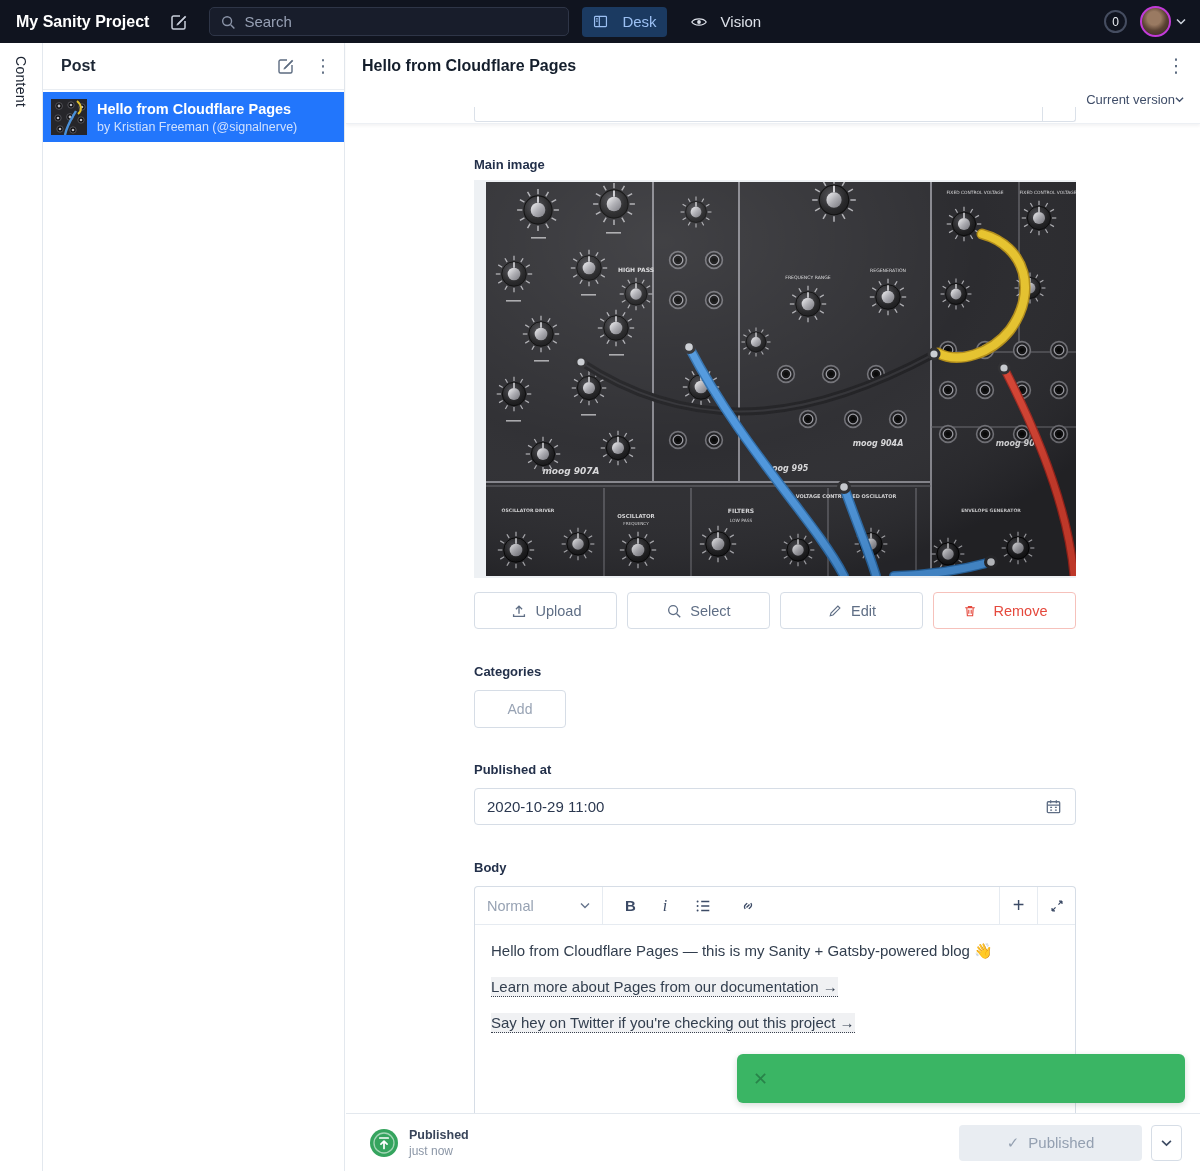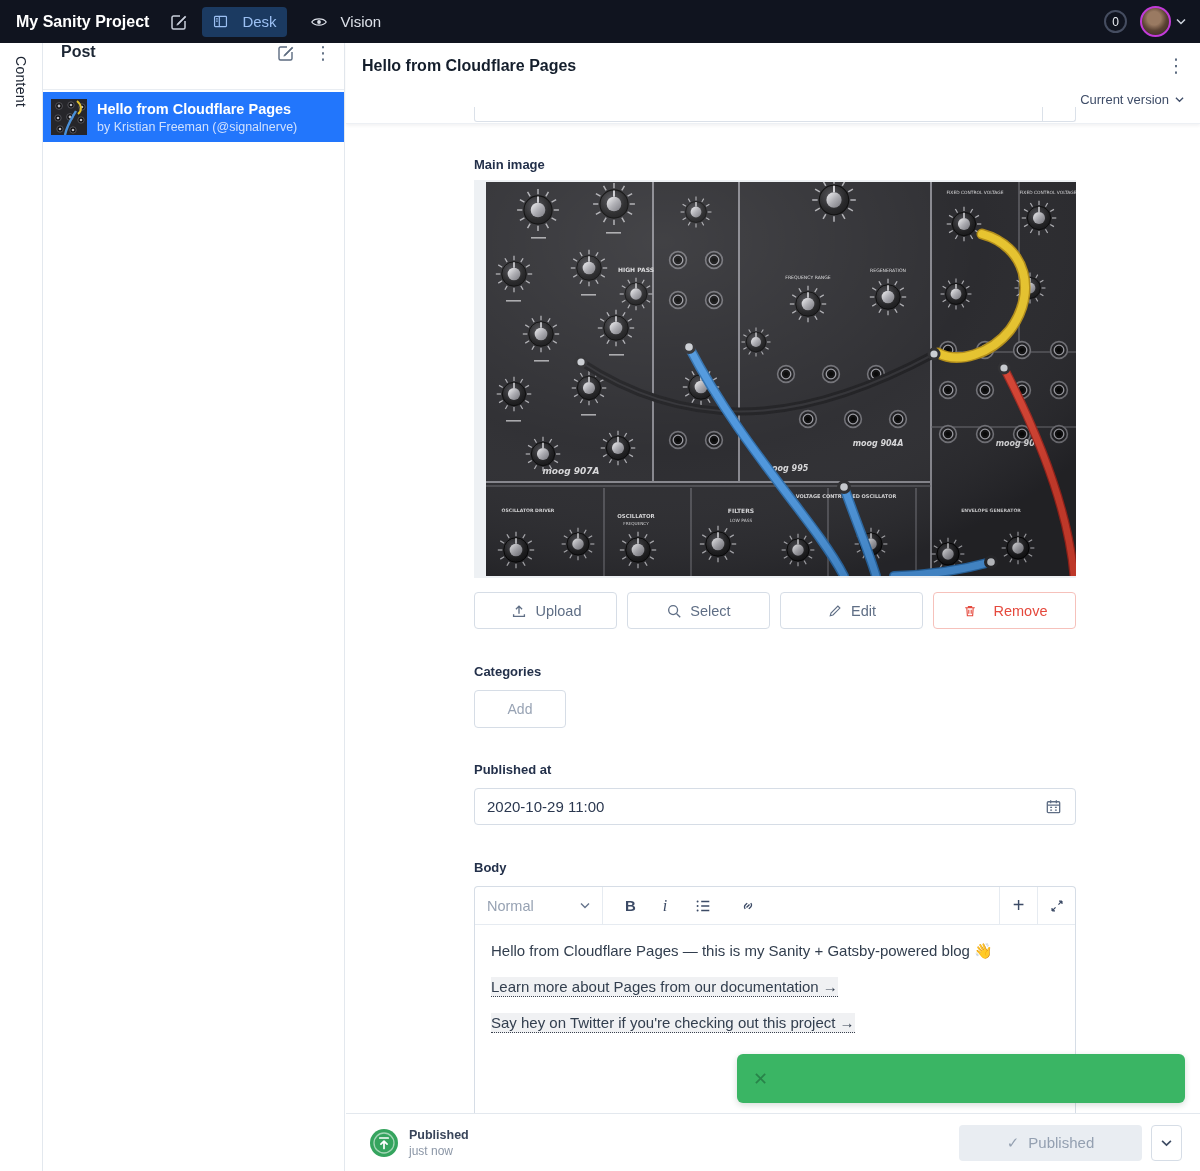--- a/index.html
+++ b/index.html
@@ -22,36 +22,36 @@
   .nav-badge { width:23px; height:23px; border:2px solid #454d60; border-radius:50%; color:#eceff4; font-size:12px; display:flex; align-items:center; justify-content:center; margin-right:13px; cursor:pointer; }
   .nav-avatar { width:31px; height:31px; border-radius:50%; border:2px solid #c13bd8; background:radial-gradient(circle at 45% 38%, #9a7a62 0 30%, #5b4334 55%, #2a211c 100%); cursor:pointer; }
   .nav-caret { margin:0 14px 0 5px; color:#cfd4de; cursor:pointer; display:flex; }
 
   
   .content-strip { position:absolute; top:43px; left:0; bottom:0; width:43px; background:#fff; border-right:1px solid #e3e8ee; cursor:pointer; }
   .vertical-label { writing-mode:vertical-rl; font-size:14px; font-weight:500; color:#1a2230; margin:13px 0 0 13px; letter-spacing:.3px; }
 
   
   .post-panel { position:absolute; top:43px; left:43px; width:302px; bottom:0; background:#fff; border-right:1px solid #e3e8ee; }
-  .post-header { height:47px; border-bottom:1px solid #e9edf2; display:flex; padding:0 16px 0 18px; }
+  .post-header { height:47px; border-bottom:1px solid #e9edf2; display:flex; align-items:center; padding:0 16px 0 18px; }
   .post-header-title { flex:1; font-size:16px; font-weight:600; color:#1c2634; }
   .ph-icon { width:20px; height:20px; color:#5c6b80; cursor:pointer; }
   .ph-kebab { margin-left:18px; font-size:18px; color:#5c6b80; width:14px; text-align:center; cursor:pointer; line-height:20px; }
   .post-item { margin-top:2px; height:50px; background:#2276fc; display:flex; align-items:center; padding:0 10px 0 8px; cursor:pointer; }
   .thumb { width:36px; height:36px; flex:none; }
   .item-text { margin-left:10px; overflow:hidden; }
   .item-title { font-size:14.5px; font-weight:600; color:#fff; white-space:nowrap; }
   .item-sub { font-size:12.5px; color:#cfe0fe; margin-top:3px; white-space:nowrap; }
 
   
   .editor-panel { position:absolute; top:43px; left:346px; right:0; bottom:0; background:#fff; }
   .editor-header { position:absolute; top:0; left:0; right:0; height:81px; background:#fff; z-index:6; border-bottom:1px solid #edf0f4; box-shadow:0 2px 3px rgba(16,24,40,.05); }
   .doc-title { position:absolute; top:14px; left:16px; font-size:16px; font-weight:600; color:#141e2c; }
   .header-kebab { position:absolute; top:11px; right:13px; font-size:19px; color:#5c6b80; width:22px; text-align:center; cursor:pointer; }
-  .version { position:absolute; top:49px; right:16px; font-size:13px; color:#3f4d68; display:flex; align-items:center; gap:6px; cursor:pointer; }
+  .version { position:absolute; top:49px; right:16px; font-size:13px; color:#3f4d68; display:flex; align-items:center; cursor:pointer; }
   .slug-stub { position:absolute; top:64px; left:128px; width:602px; height:15px; background:#fff; border:1px solid #dbe1e9; border-top:none; border-radius:0 0 3px 3px; z-index:7; }
   .slug-divider { position:absolute; right:32px; top:0; bottom:0; width:1px; background:#dbe1e9; }
 
   .flabel { position:absolute; left:128px; font-size:13px; font-weight:600; color:#23304a; }
   .image-box { position:absolute; top:137px; left:128px; width:602px; height:398px; background:#eef1f4; cursor:pointer; }
   .image-box svg { position:absolute; top:2px; left:12px; display:block; }
   .img-buttons { position:absolute; top:549px; left:128px; width:602px; display:flex; gap:10px; }
   .btn { flex:1; height:37px; border:1px solid #d6dde6; border-radius:4px; background:#fff; display:flex; align-items:center; justify-content:center; gap:8px; font-size:14.5px; color:#5f6e85; font-weight:500; cursor:pointer; }
   .btn.danger { border-color:#f6c1bb; color:#e5493d;gap:16px; }
   .btn-add { position:absolute; top:647px; left:128px; width:92px; height:38px; border:1px solid #d6dde6; border-radius:4px; font-size:14px; color:#98a3b4; background:#fff; display:flex; align-items:center; justify-content:center; cursor:pointer; }
@@ -92,20 +92,27 @@
 
 <div class="app">
 
   <div class="navbar">
     <div class="nav-title">My Sanity Project</div>
     <div class="nav-compose">
       <svg viewBox="0 0 20 20" width="20" height="20" fill="none" stroke="currentColor" stroke-width="1.5">
         <path d="M11 4H4.5A1.5 1.5 0 0 0 3 5.5v10A1.5 1.5 0 0 0 4.5 17h10a1.5 1.5 0 0 0 1.5-1.5V9"></path>
         <path d="M8.5 11.6 16.1 4l.9.9-7.5 7.6-1.7.7z" fill="currentColor" stroke-width="0.6"></path>
       </svg>
+    </div>
+    <div class="nav-search">
+      <svg viewBox="0 0 18 18" width="16" height="16" fill="none" stroke="currentColor" stroke-width="1.6">
+        <circle cx="8" cy="8" r="5"></circle>
+          <path d="M12 12l4.2 4.2"></path>
+      </svg>
+      <input type="text" placeholder="Search" style="">
     </div>
     <div class="nav-tab active">
       <svg viewBox="0 0 20 20" width="17" height="17" fill="none" stroke="currentColor" stroke-width="1.4">
         <rect x="3" y="4" width="14" height="12" rx="1"></rect>
         <path d="M8.6 4v12M4.8 7h2M4.8 9.5h2"></path>
       </svg>
       <span>Desk</span>
     </div>
     <div class="nav-tab plain">
       <svg viewBox="0 0 20 20" width="18" height="18" fill="none" stroke="currentColor" stroke-width="1.4">

